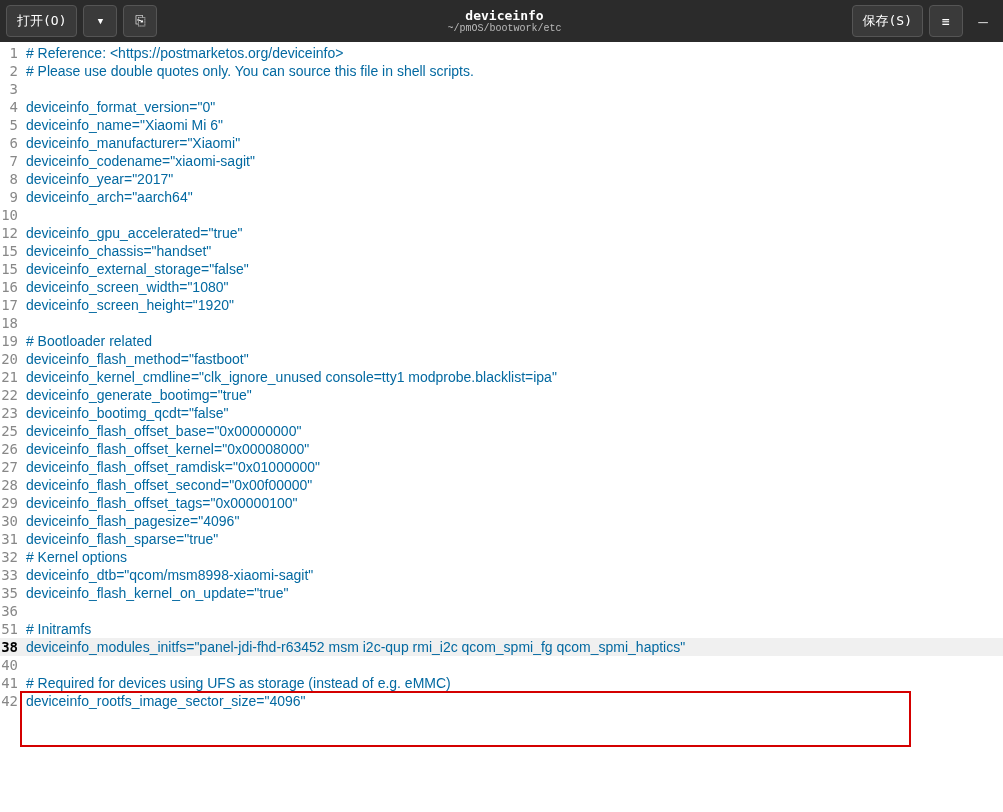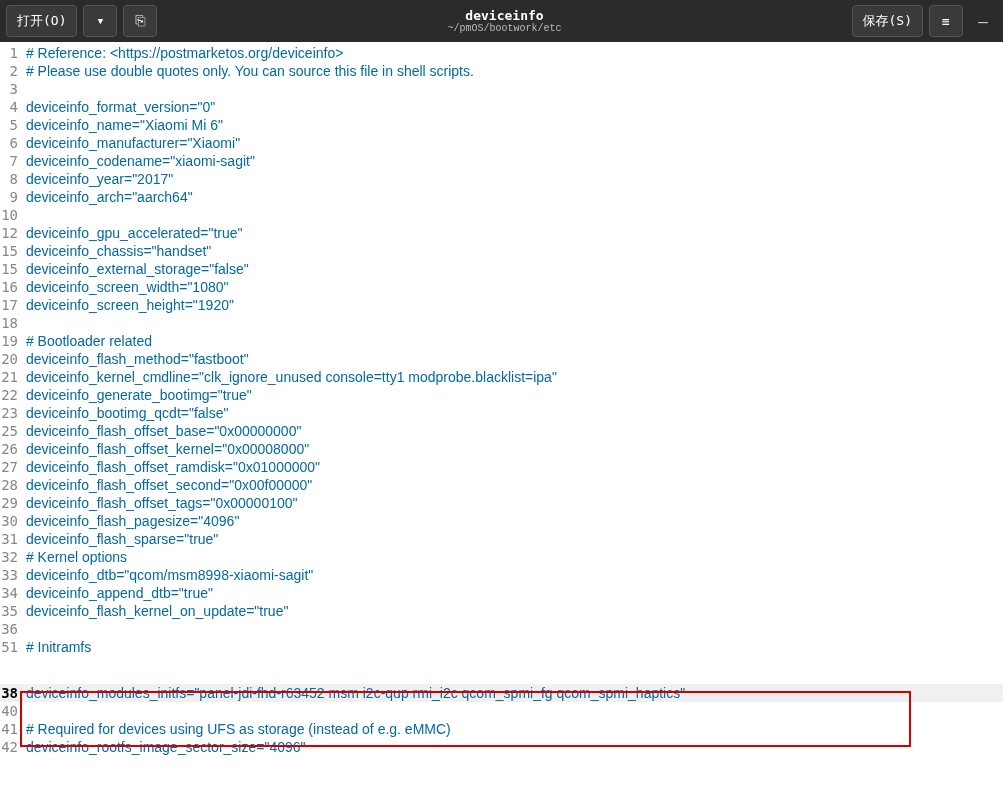--- a/index.html
+++ b/index.html
@@ -63,21 +63,21 @@
   color: #888;
   padding-right: 4px;
   font-family: inherit;
   flex-shrink: 0;
   user-select: none;
 }
 .code {
   color: #0369a1;
   font-family: Liberation Sans, sans-serif;
 }
-.line.hl { background: #f0f0f0; margin-top: 28px; }
+.line.hl { background: #f0f0f0; }
 .gutter.hl { font-weight: bold; color: #000; }
 .redbox {
   position: absolute;
   border: 2px solid #d40000;
   pointer-events: none;
 }
 .chev { font-size: 9px; }
 </style>
 </head>
 <body>
@@ -134,21 +134,20 @@
     <div class="line"><span class="gutter">23</span><span class="code"> deviceinfo_bootimg_qcdt="false"</span></div>
     <div class="line"><span class="gutter">25</span><span class="code"> deviceinfo_flash_offset_base="0x00000000"</span></div>
     <div class="line"><span class="gutter">26</span><span class="code"> deviceinfo_flash_offset_kernel="0x00008000"</span></div>
     <div class="line"><span class="gutter">27</span><span class="code"> deviceinfo_flash_offset_ramdisk="0x01000000"</span></div>
     <div class="line"><span class="gutter">28</span><span class="code"> deviceinfo_flash_offset_second="0x00f00000"</span></div>
     <div class="line"><span class="gutter">29</span><span class="code"> deviceinfo_flash_offset_tags="0x00000100"</span></div>
     <div class="line"><span class="gutter">30</span><span class="code"> deviceinfo_flash_pagesize="4096"</span></div>
     <div class="line"><span class="gutter">31</span><span class="code"> deviceinfo_flash_sparse="true"</span></div>
     <div class="line"><span class="gutter">32</span><span class="code"> # Kernel options</span></div>
     <div class="line"><span class="gutter">33</span><span class="code"> deviceinfo_dtb="qcom/msm8998-xiaomi-sagit"</span></div>
-    <div class="line"><span class="gutter">34</span><span class="code"> deviceinfo_append_dtb="true"</span></div>
     <div class="line"><span class="gutter">35</span><span class="code"> deviceinfo_flash_kernel_on_update="true"</span></div>
     <div class="line"><span class="gutter">36</span><span class="code"> </span></div>
     <div class="line"><span class="gutter">51</span><span class="code"> # Initramfs</span></div>
     <div class="line hl"><span class="gutter hl">38</span><span class="code"> deviceinfo_modules_initfs="panel-jdi-fhd-r63452 msm i2c-qup rmi_i2c qcom_spmi_fg qcom_spmi_haptics"</span></div>
     <div class="line"><span class="gutter">40</span><span class="code"> </span></div>
     <div class="line"><span class="gutter">41</span><span class="code"> # Required for devices using UFS as storage (instead of e.g. eMMC)</span></div>
     <div class="line"><span class="gutter">42</span><span class="code"> deviceinfo_rootfs_image_sector_size="4096"</span></div>
   </div>
 
 </body></html>

